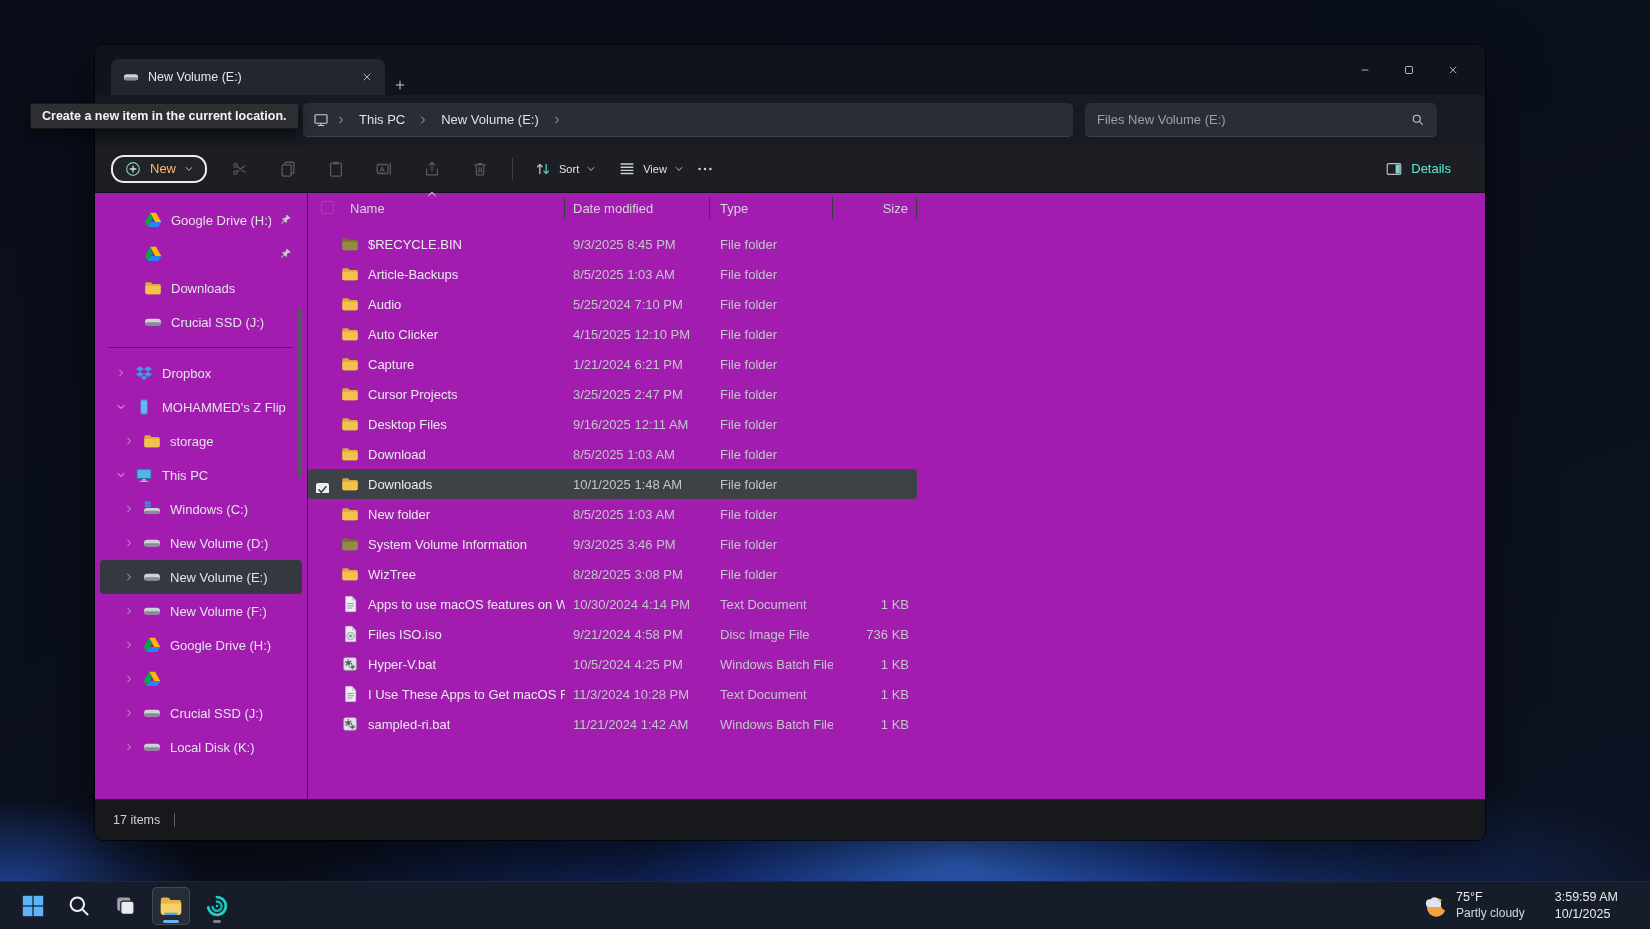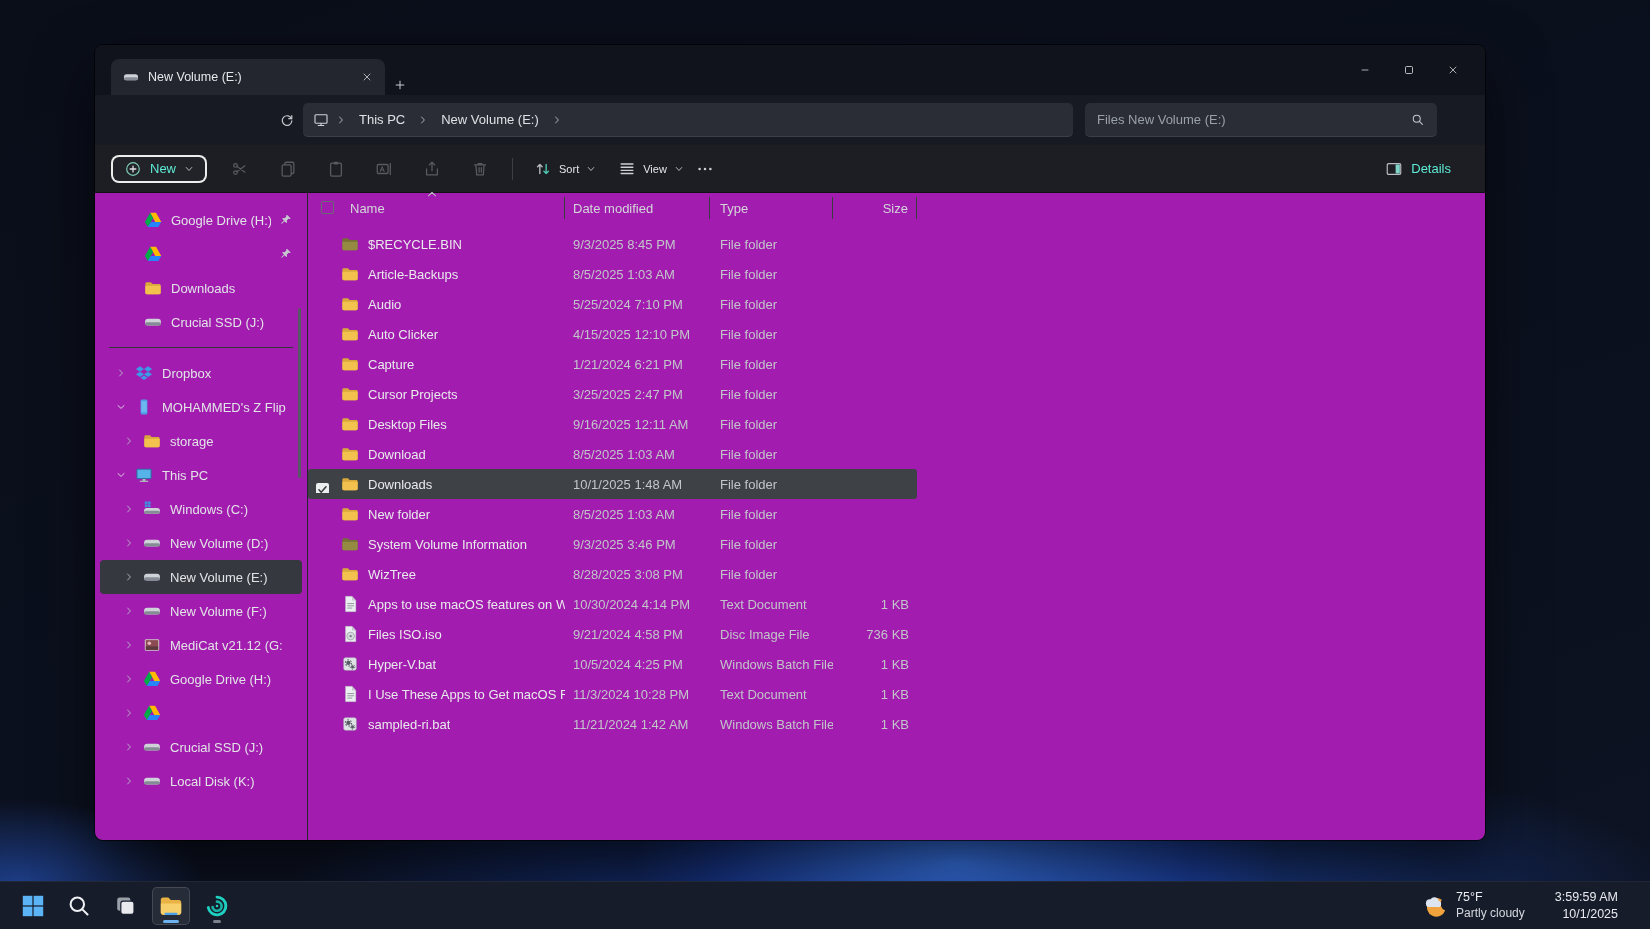--- a/index.html
+++ b/index.html
@@ -26,22 +26,22 @@
   .address-row{height:50px;background:#171a22;display:flex;align-items:center;padding:0 14px;flex:0 0 auto;}
   .refresh{width:28px;height:28px;margin-left:170px;display:flex;align-items:center;justify-content:center;border-radius:5px;}
   .pill{height:34px;background:#2a2d36;border-radius:5px;border-bottom:1px solid #3b3f48;display:flex;align-items:center;box-sizing:border-box;}
   .address{width:770px;margin-left:8px;padding:0 10px;gap:7px;font-size:13px;color:#dfe1e5;}
   .crumb{padding:3px 6px;border-radius:4px;white-space:nowrap;}
   .search{width:352px;margin-left:12px;padding:0 12px;color:#9aa0aa;font-size:13px;}
   .search .mag{margin-left:auto;}
   
   .toolbar{height:47px;background:#1d1e23;display:flex;align-items:center;padding:0 12px;gap:2px;
     border-bottom:1px solid #101114;flex:0 0 auto;}
-  .new-btn{display:flex;align-items:center;gap:8px;padding:3px 11px;border-radius:6px;margin:0 12px 0 6px;
-    background:#222328;box-shadow:0 0 0 2px #ededed;font-size:13px;color:#5eead4;}
+  .new-btn{display:flex;align-items:center;gap:8px;padding:3px 11px;border-radius:11px;margin:0 12px 0 6px;
+    background:#222328;box-shadow:0 0 0 2px #ededed;font-size:13px;color:#fdba74;}
   .tool-btn{width:42px;height:36px;display:flex;align-items:center;justify-content:center;border-radius:5px;}
   .tool-btn.disabled .ic{opacity:.42;}
   .tb-sep{width:1px;height:22px;background:#3c3e44;margin:0 9px;}
   .dd-btn{display:flex;align-items:center;gap:7px;padding:7px 10px;border-radius:5px;font-size:11px;color:#e3e5e8;}
   .more-btn{width:38px;height:34px;display:flex;align-items:center;justify-content:center;border-radius:5px;}
   .details-btn{margin-left:auto;margin-right:12px;display:flex;align-items:center;gap:8px;padding:7px 10px;border-radius:5px;font-size:13px;color:#5eead4;}
   
   .body{flex:1;display:flex;min-height:0;background:#a21caf;}
   .sidebar{width:213px;flex:0 0 auto;border-right:1px solid #26272c;position:relative;overflow:hidden;padding-top:10px;box-sizing:border-box;}
   .side-row{height:34px;display:flex;align-items:center;gap:9px;font-size:13px;color:#e2e4e7;margin:0 5px;border-radius:4px;white-space:nowrap;overflow:hidden;}
@@ -85,21 +85,21 @@
   .task-icon{width:38px;height:38px;border-radius:5px;display:flex;align-items:center;justify-content:center;position:relative;}
   .task-icon.active{background:rgba(255,255,255,.07);box-shadow:inset 0 0 0 1px rgba(255,255,255,.14);}
   .task-icon .ind{position:absolute;bottom:2px;left:50%;transform:translateX(-50%);height:3px;border-radius:2px;}
   .ind.accent{width:16px;background:#6cb2f0;}
   .ind.plain{width:8px;background:#7c818c;}
   .tb-right{position:absolute;right:8px;top:0;height:100%;display:flex;align-items:center;gap:30px;padding-right:24px;}
   .weather{display:flex;align-items:center;gap:9px;}
   .wx-col{display:flex;flex-direction:column;line-height:1.25;}
   .wx-temp{font-size:12.5px;color:#eceef1;}
   .wx-cond{font-size:12px;color:#d5d8dd;}
-  .clock{display:flex;flex-direction:column;align-items:flex-end;line-height:1.3;}
+  .clock{display:flex;flex-direction:column;line-height:1.3;}
   .clk-time,.clk-date{font-size:12.5px;color:#e8eaee;}
   
   .ic{display:inline-flex;width:18px;height:18px;flex:0 0 auto;}
   .ic svg{width:100%;height:100%;display:block;}
   .ic12{width:12px;height:12px;}
   .ic10{width:10px;height:10px;}
   .ic14{width:14px;height:14px;}
   .ic16{width:16px;height:16px;}
   .ic24{width:24px;height:24px;}
   .ic26{width:26px;height:26px;}
@@ -484,36 +484,20 @@
               <span class="side-label">New Volume (F:)</span>
             </div>
             <div class="side-row child">
               <span class="ic ic10">
                 <svg viewBox="0 0 20 20" xmlns="http://www.w3.org/2000/svg">
                   <path d="M7.2 4l5.6 6-5.6 6" stroke="#b9bdc3" stroke-width="1.8" fill="none" stroke-linecap="round" stroke-linejoin="round"></path>
                 </svg>
               </span>
               <span class="ic ">
                 <svg viewBox="0 0 20 20" xmlns="http://www.w3.org/2000/svg">
-                  <rect x="2" y="3.5" width="16" height="13" rx="1.5" fill="#cfc9c4"></rect>
-                  <rect x="3.1" y="4.6" width="13.8" height="10.8" fill="#8c4a52"></rect>
-                  <circle cx="7" cy="8" r="2" fill="#e8b6c0"></circle>
-                  <rect x="3.1" y="11.6" width="13.8" height="3.8" fill="#5b3a40"></rect>
-                </svg>
-              </span>
-              <span class="side-label">MediCat v21.12 (G:</span>
-            </div>
-            <div class="side-row child">
-              <span class="ic ic10">
-                <svg viewBox="0 0 20 20" xmlns="http://www.w3.org/2000/svg">
-                  <path d="M7.2 4l5.6 6-5.6 6" stroke="#b9bdc3" stroke-width="1.8" fill="none" stroke-linecap="round" stroke-linejoin="round"></path>
-                </svg>
-              </span>
-              <span class="ic ">
-                <svg viewBox="0 0 20 20" xmlns="http://www.w3.org/2000/svg">
                   <path fill="#FFBA00" d="M6.8 2h6.6l5.8 10.2h-6.6z"></path>
                   <path fill="#00AC47" d="M6.8 2L1 12.2l3.3 5.7 5.8-10.2z"></path>
                   <path fill="#2684FC" d="M4.3 17.9h11.6l3.3-5.7H7.6z"></path>
                 </svg>
               </span>
               <span class="side-label">Google Drive (H:)</span>
             </div>
             <div class="side-row child">
               <span class="ic ic10">
                 <svg viewBox="0 0 20 20" xmlns="http://www.w3.org/2000/svg">
@@ -828,22 +812,27 @@
                 <span style="overflow: hidden; white-space: nowrap;">sampled-ri.bat</span>
               </div>
               <div class="fcell fc-date">11/21/2024 1:42 AM</div>
               <div class="fcell fc-type">Windows Batch File</div>
               <div class="fcell fc-size">1 KB</div>
             </div>
           </div>
       </main>
     </div>
 
+    <div class="status-bar">
+      <span>17 items</span>
+      <span class="status-sep"></span>
+    </div>
   </div>
 
+  <div class="tooltip">Create a new item in the current location.</div>
 
   <div class="taskbar">
     <div class="tb-left" id="taskbar-buttons">
         <div class="task-icon">
           <span class="ic ic24">
             <svg viewBox="0 0 20 20" xmlns="http://www.w3.org/2000/svg">
               <rect x="1.5" y="1.5" width="8" height="8" fill="#5ab4f5"></rect>
               <rect x="10.5" y="1.5" width="8" height="8" fill="#5ab4f5"></rect>
               <rect x="1.5" y="10.5" width="8" height="8" fill="#5ab4f5"></rect>
               <rect x="10.5" y="10.5" width="8" height="8" fill="#5ab4f5"></rect>

